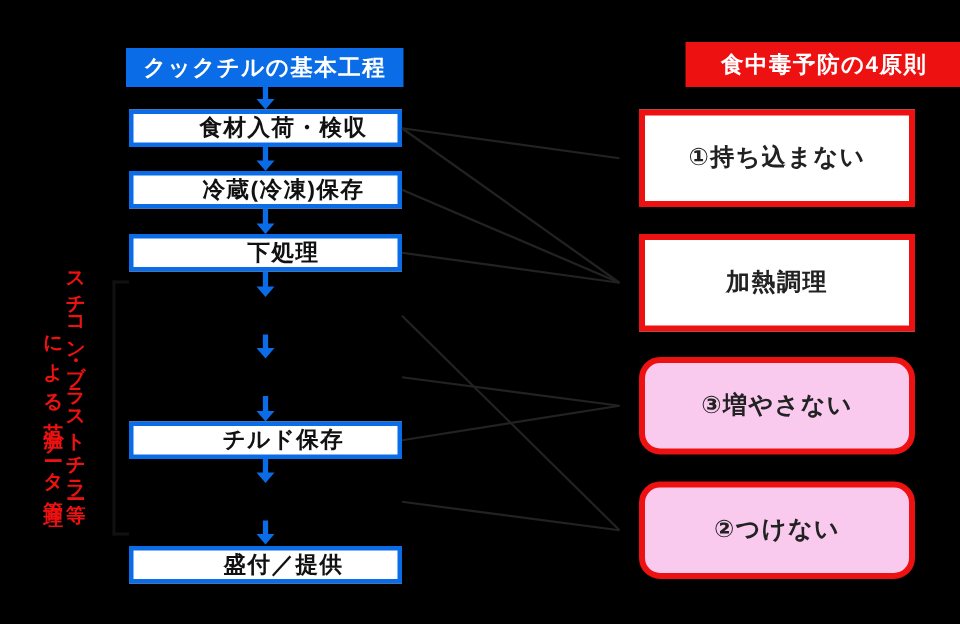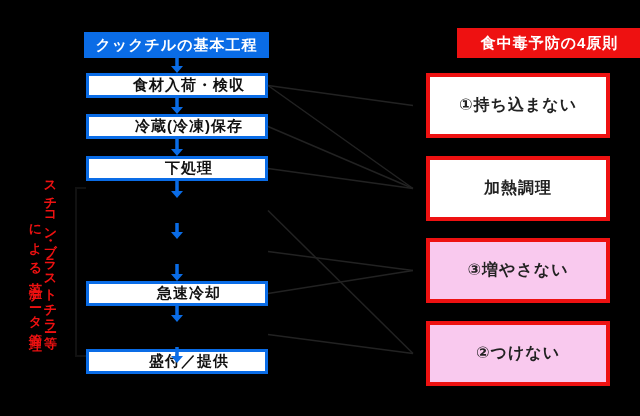--- a/index.html
+++ b/index.html
@@ -18,21 +18,21 @@
     background:#ffffff;border:3px solid var(--blue,#0a6ce6);
     display:flex;align-items:center;justify-content:center;
     font-weight:bold;font-size:15px;color:#111;letter-spacing:1px;white-space:nowrap;padding-left:24px;
   }
   .principle{
     position:absolute;left:414px;width:184px;height:65px;box-sizing:border-box;
     background:#ffffff;border:4px solid var(--red,#ee1111);
     display:flex;align-items:center;justify-content:center;
     font-weight:bold;font-size:16px;color:#222;letter-spacing:1px;white-space:nowrap;margin-left:12px;
   }
-  .principle.pink{background:var(--pink,#f9c9ee);}
+  .principle.pink{background:var(--pink,#f9c9ee);border-radius:14px;}
   .bracket{
     position:absolute;left:75px;top:187px;width:9px;height:166px;
     border-left:2px solid #111;border-top:2px solid #111;border-bottom:2px solid #111;
   }
   .vnote{
     position:absolute;writing-mode:vertical-rl;text-orientation:mixed;
     color:var(--red,#ee1111);font-weight:bold;font-size:13px;white-space:nowrap;
   }
   #vnote1{left:41px;top:172px;letter-spacing:0.5px;}
   #vnote2{left:26px;top:214px;letter-spacing:4.5px;}
@@ -42,22 +42,22 @@
 <body>
 
 <div id="canvas">
 
   <div class="hdr blue">クックチルの基本工程</div>
   <div class="hdr red">食中毒予防の4原則</div>
 
   <div class="step" style="top:73px">食材入荷・検収</div>
   <div class="step" style="top:156px">下処理</div>
   <div class="step" style="top:114px">冷蔵(冷凍)保存</div>
-  <div class="step" style="top:281px">急速冷却</div>
-  <div class="step" style="top:349px">盛付／提供</div>
+  <div class="step" style="top:281px">チルド保存</div>
+  <div class="step" style="top:364px">盛付／提供</div>
 
   <div class="principle" style="top:73px">①持ち込まない</div>
   <div class="principle" style="top:156px">加熱調理</div>
   <div class="principle pink" style="top:238px">③増やさない</div>
   <div class="principle pink" style="top:321px">②つけない</div>
 
   <div class="bracket"></div>
   <span class="vnote" id="vnote1">スチコン・ブラストチラー等</span>
   <span class="vnote" id="vnote2">による芯温データ管理</span>
 

